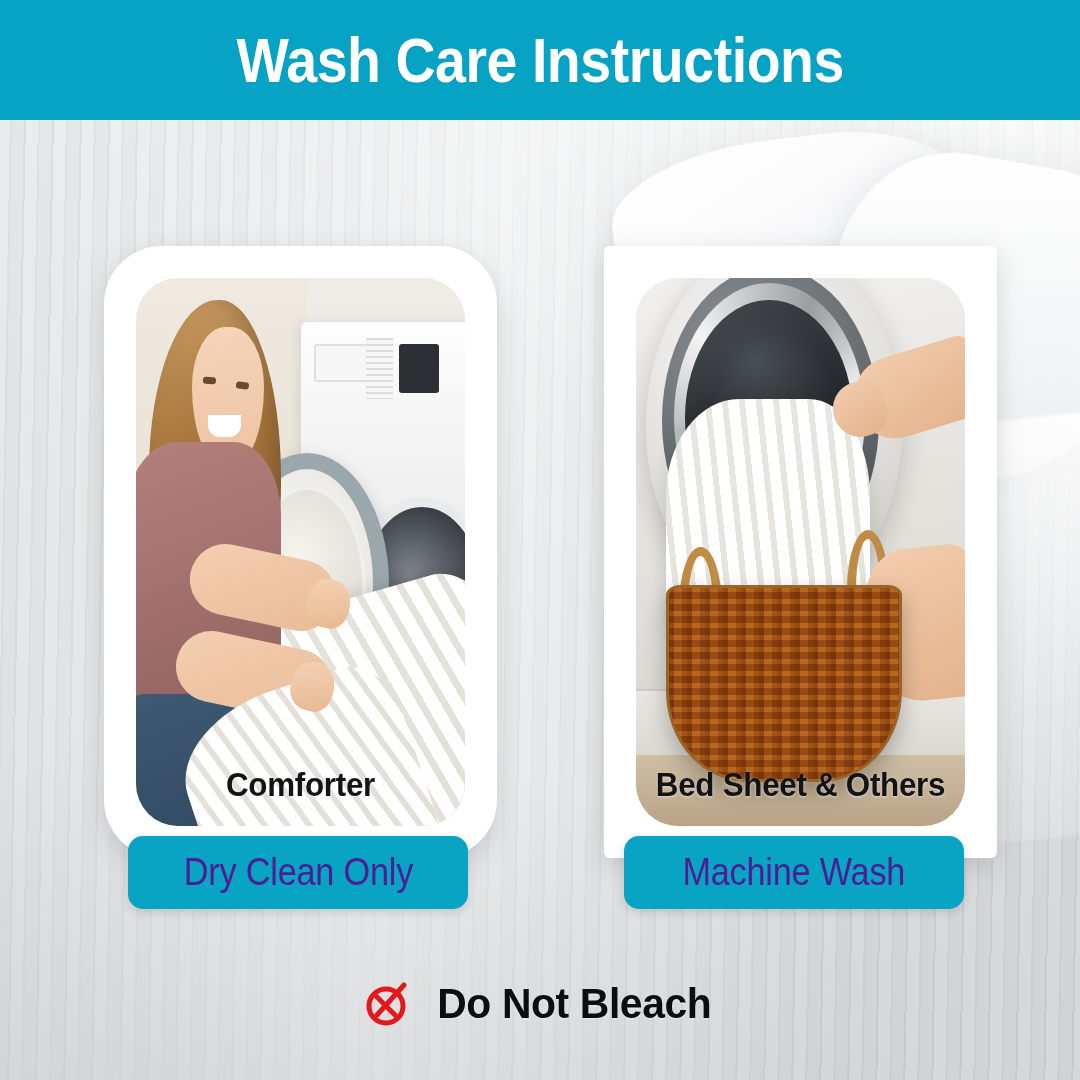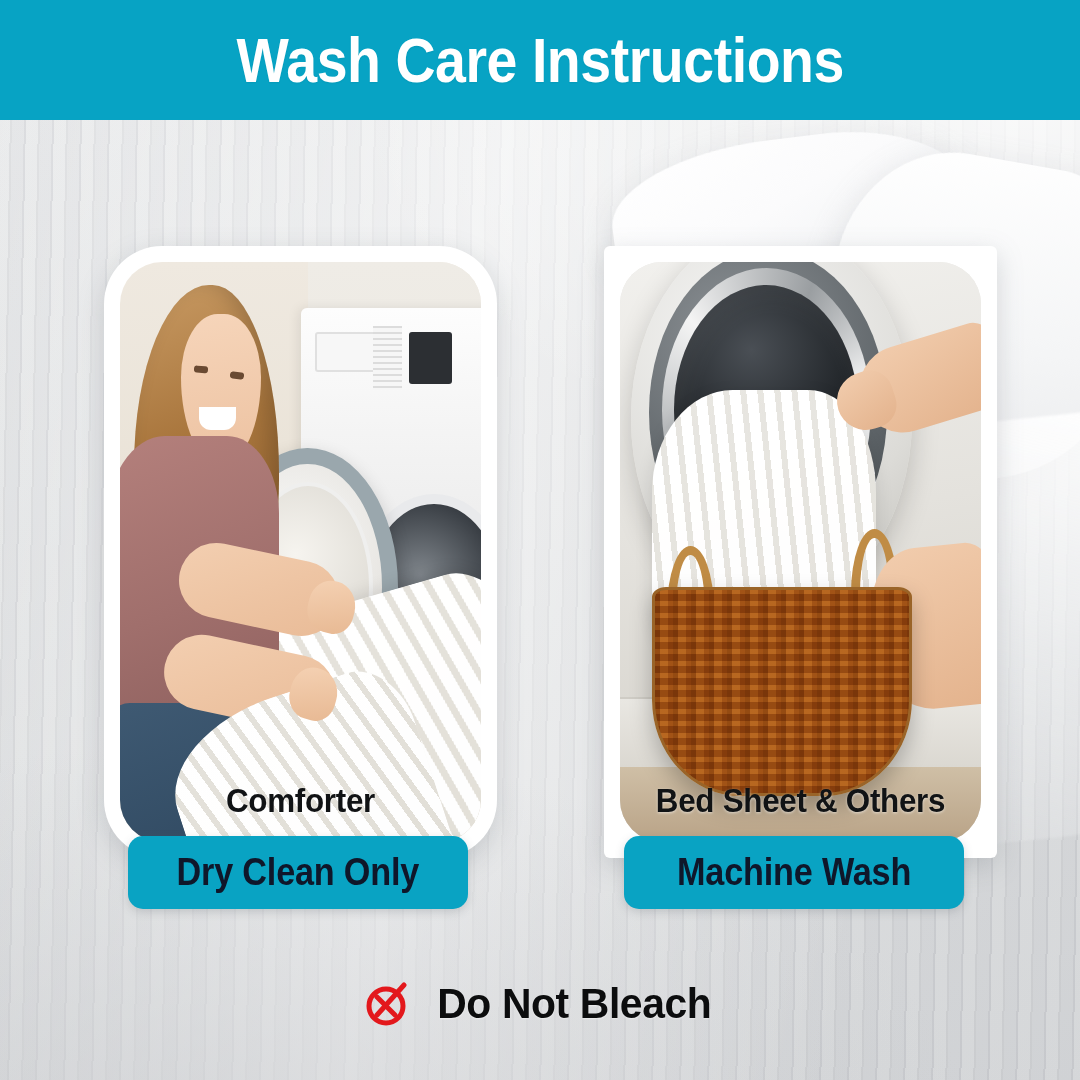--- a/index.html
+++ b/index.html
@@ -70,21 +70,21 @@
     white-space:nowrap;
     text-shadow:0 1px 2px rgba(0,0,0,.06);
   }
 
   
   .card{
     position:absolute;
     width:393px; height:612px;
     background:#ffffff;
     border-radius:58px;
-    padding:16px;
+    padding:32px;
     box-shadow:0 8px 26px rgba(120,125,132,.28);
     z-index:4;
   }
   #card-left { left:104px; top:246px; }
   #card-right{ left:604px; top:246px;border-radius:6px; }
 
   .photo{
     width:100%; height:100%;
     border-radius:42px;
     overflow:hidden;
@@ -231,23 +231,23 @@
             border-radius:38% 24% 24% 44%/40% 30% 30% 40%;
             transform:rotate(-6deg); }
 
   
   .pill{
     position:absolute;
     height:73px;
     background:#09a3c3;
     border-radius:15px;
     display:flex; align-items:center; justify-content:center;
-    color:#0f172a;
+    color:#4c1d95;
     font-size:38px;
-    font-weight:700;
+    font-weight:400;
     letter-spacing:-.2px;
     z-index:6;
     box-shadow:0 3px 10px rgba(80,90,100,.22);
     cursor:pointer;
   }
   .pill span{ transform:scaleX(.9); white-space:nowrap; }
   #pill-left { left:128px; top:836px; width:340px; }
   #pill-right{ left:624px; top:836px; width:340px; }
 
   

